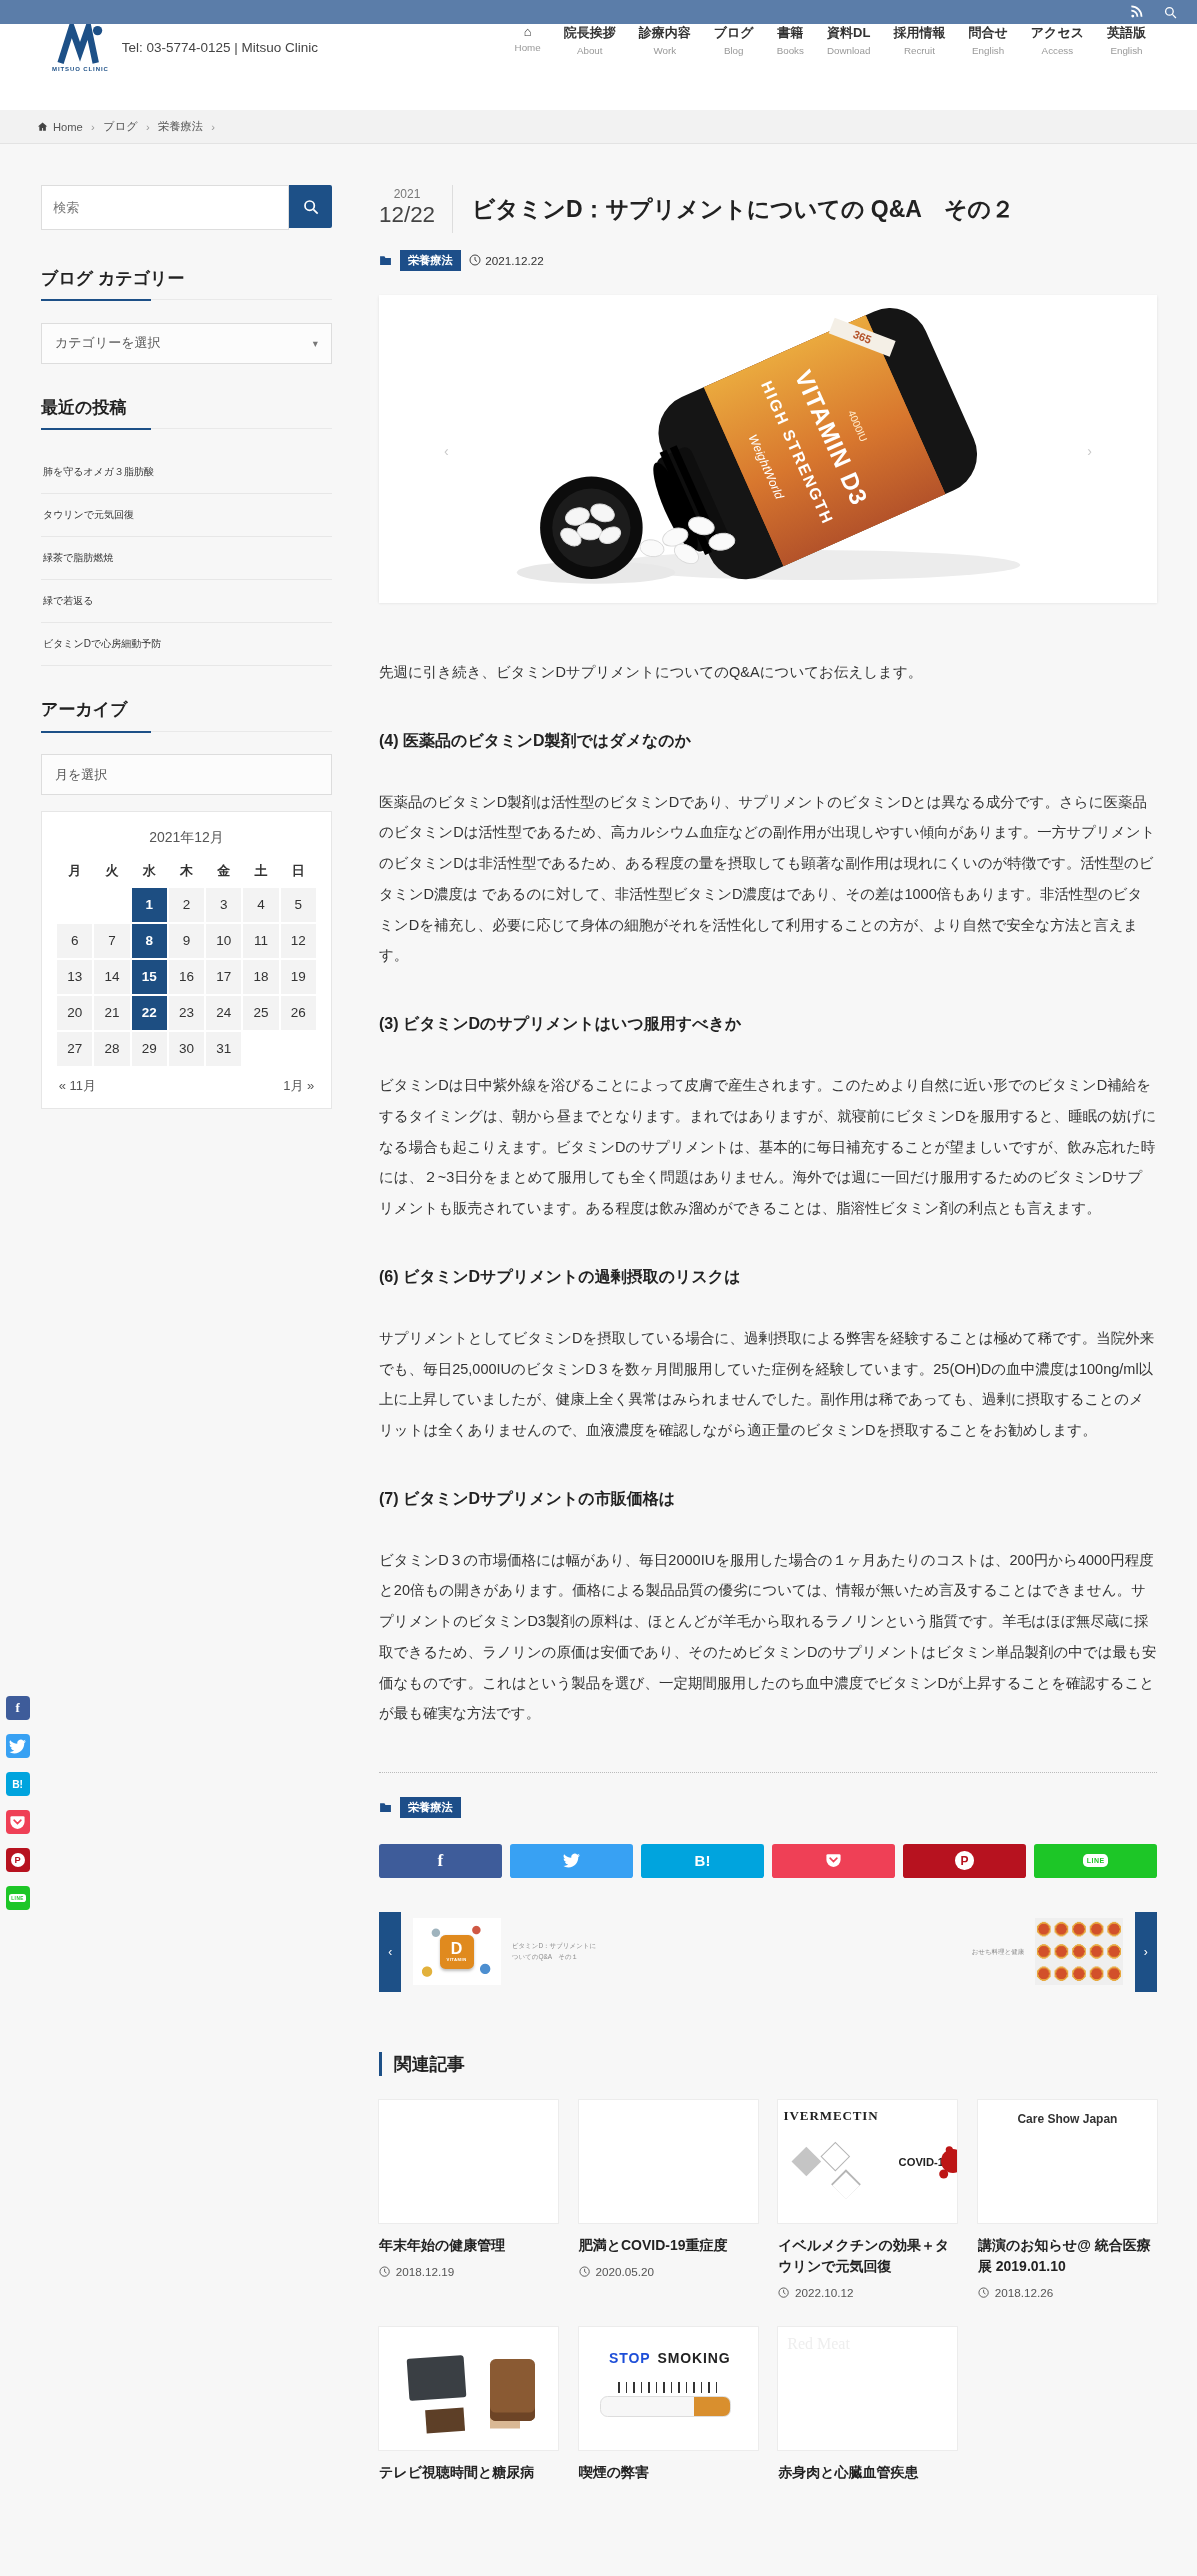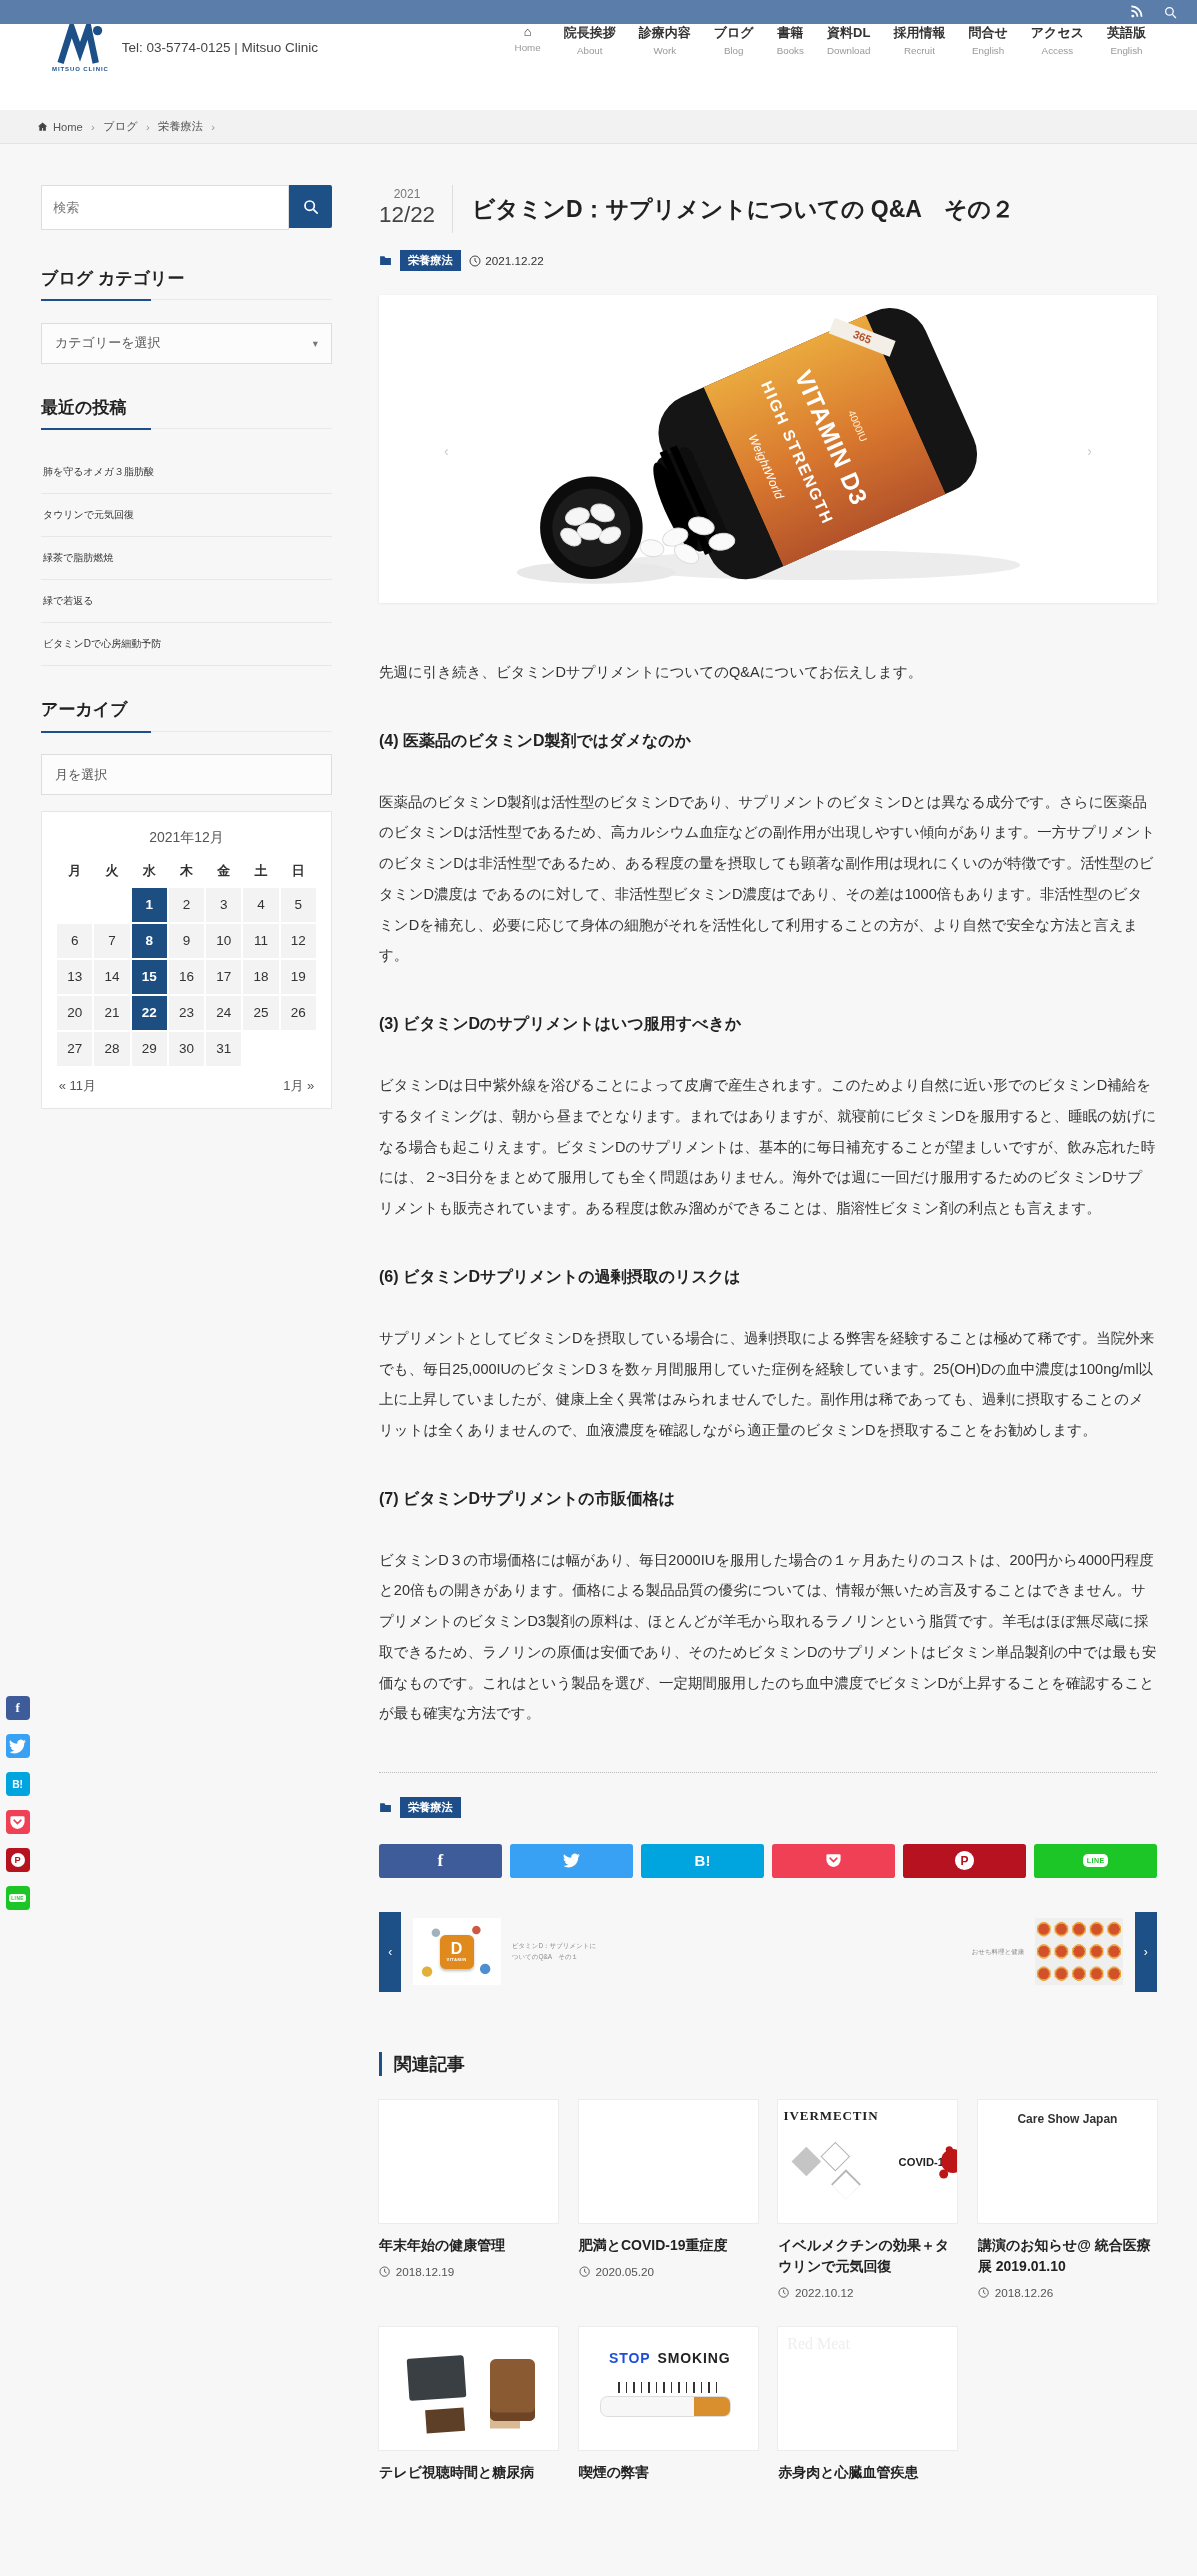--- a/index.html
+++ b/index.html
@@ -46,21 +46,21 @@
   .cal-foot{display:flex;justify-content:space-between;color:#555;font-size:13px;margin-top:9.3px;padding:0 3.7px}
   .cal-foot span{cursor:pointer}
   
   .post-head{display:flex;align-items:flex-start;gap:18.7px}
   .post-date{text-align:center;color:#666;flex:none;padding:1.9px 17px 5.6px 0;border-right:0.9px solid #ddd}
   .post-date .year{font-size:12px;color:#777}
   .post-date .md{font-size:22.4px;color:#444;margin-top:0.9px}
   h1.post-title{font-size:23px;font-weight:bold;color:#222;margin:7.5px 0 0;line-height:1.45}
   .post-meta{display:flex;align-items:center;gap:7.5px;margin:17px 0 24px;font-size:11.7px;color:#444}
   .badge{background:#1d4e89;color:#fff;font-size:11.2px;font-weight:bold;padding:2.8px 8.4px;cursor:pointer}
-  .meta-date{display:flex;align-items:flex-end;gap:4.7px;color:#333}
+  .meta-date{display:flex;align-items:flex-start;gap:4.7px;color:#333}
   .hero{background:#fff;box-shadow:0 0.9px 2.8px rgba(0,0,0,.10);height:308px;position:relative;display:flex;align-items:center;justify-content:center;margin-bottom:54px}
   .hero .arr{position:absolute;top:48%;color:#c9c9c9;font-size:14px;cursor:pointer}
   .hero .arr.l{left:65px}.hero .arr.r{right:65px}
   .intro,.bodytext{font-size:14.5px;line-height:2.12;margin:0 0 43px;color:#333}
   h2.q{font-size:16px;font-weight:bold;color:#222;margin:0 0 35px}
   .sep{border-top:0.9px dotted #bbb;margin:13px 0 24px}
   .post-cat{display:flex;align-items:center;gap:7.5px;margin-bottom:26px}
   
   .share{display:flex;gap:8.4px;margin:7.5px 0 34px}
   .share .btn{flex:1;height:34px;border-radius:2.8px;display:flex;align-items:center;justify-content:center;color:#fff;cursor:pointer}

